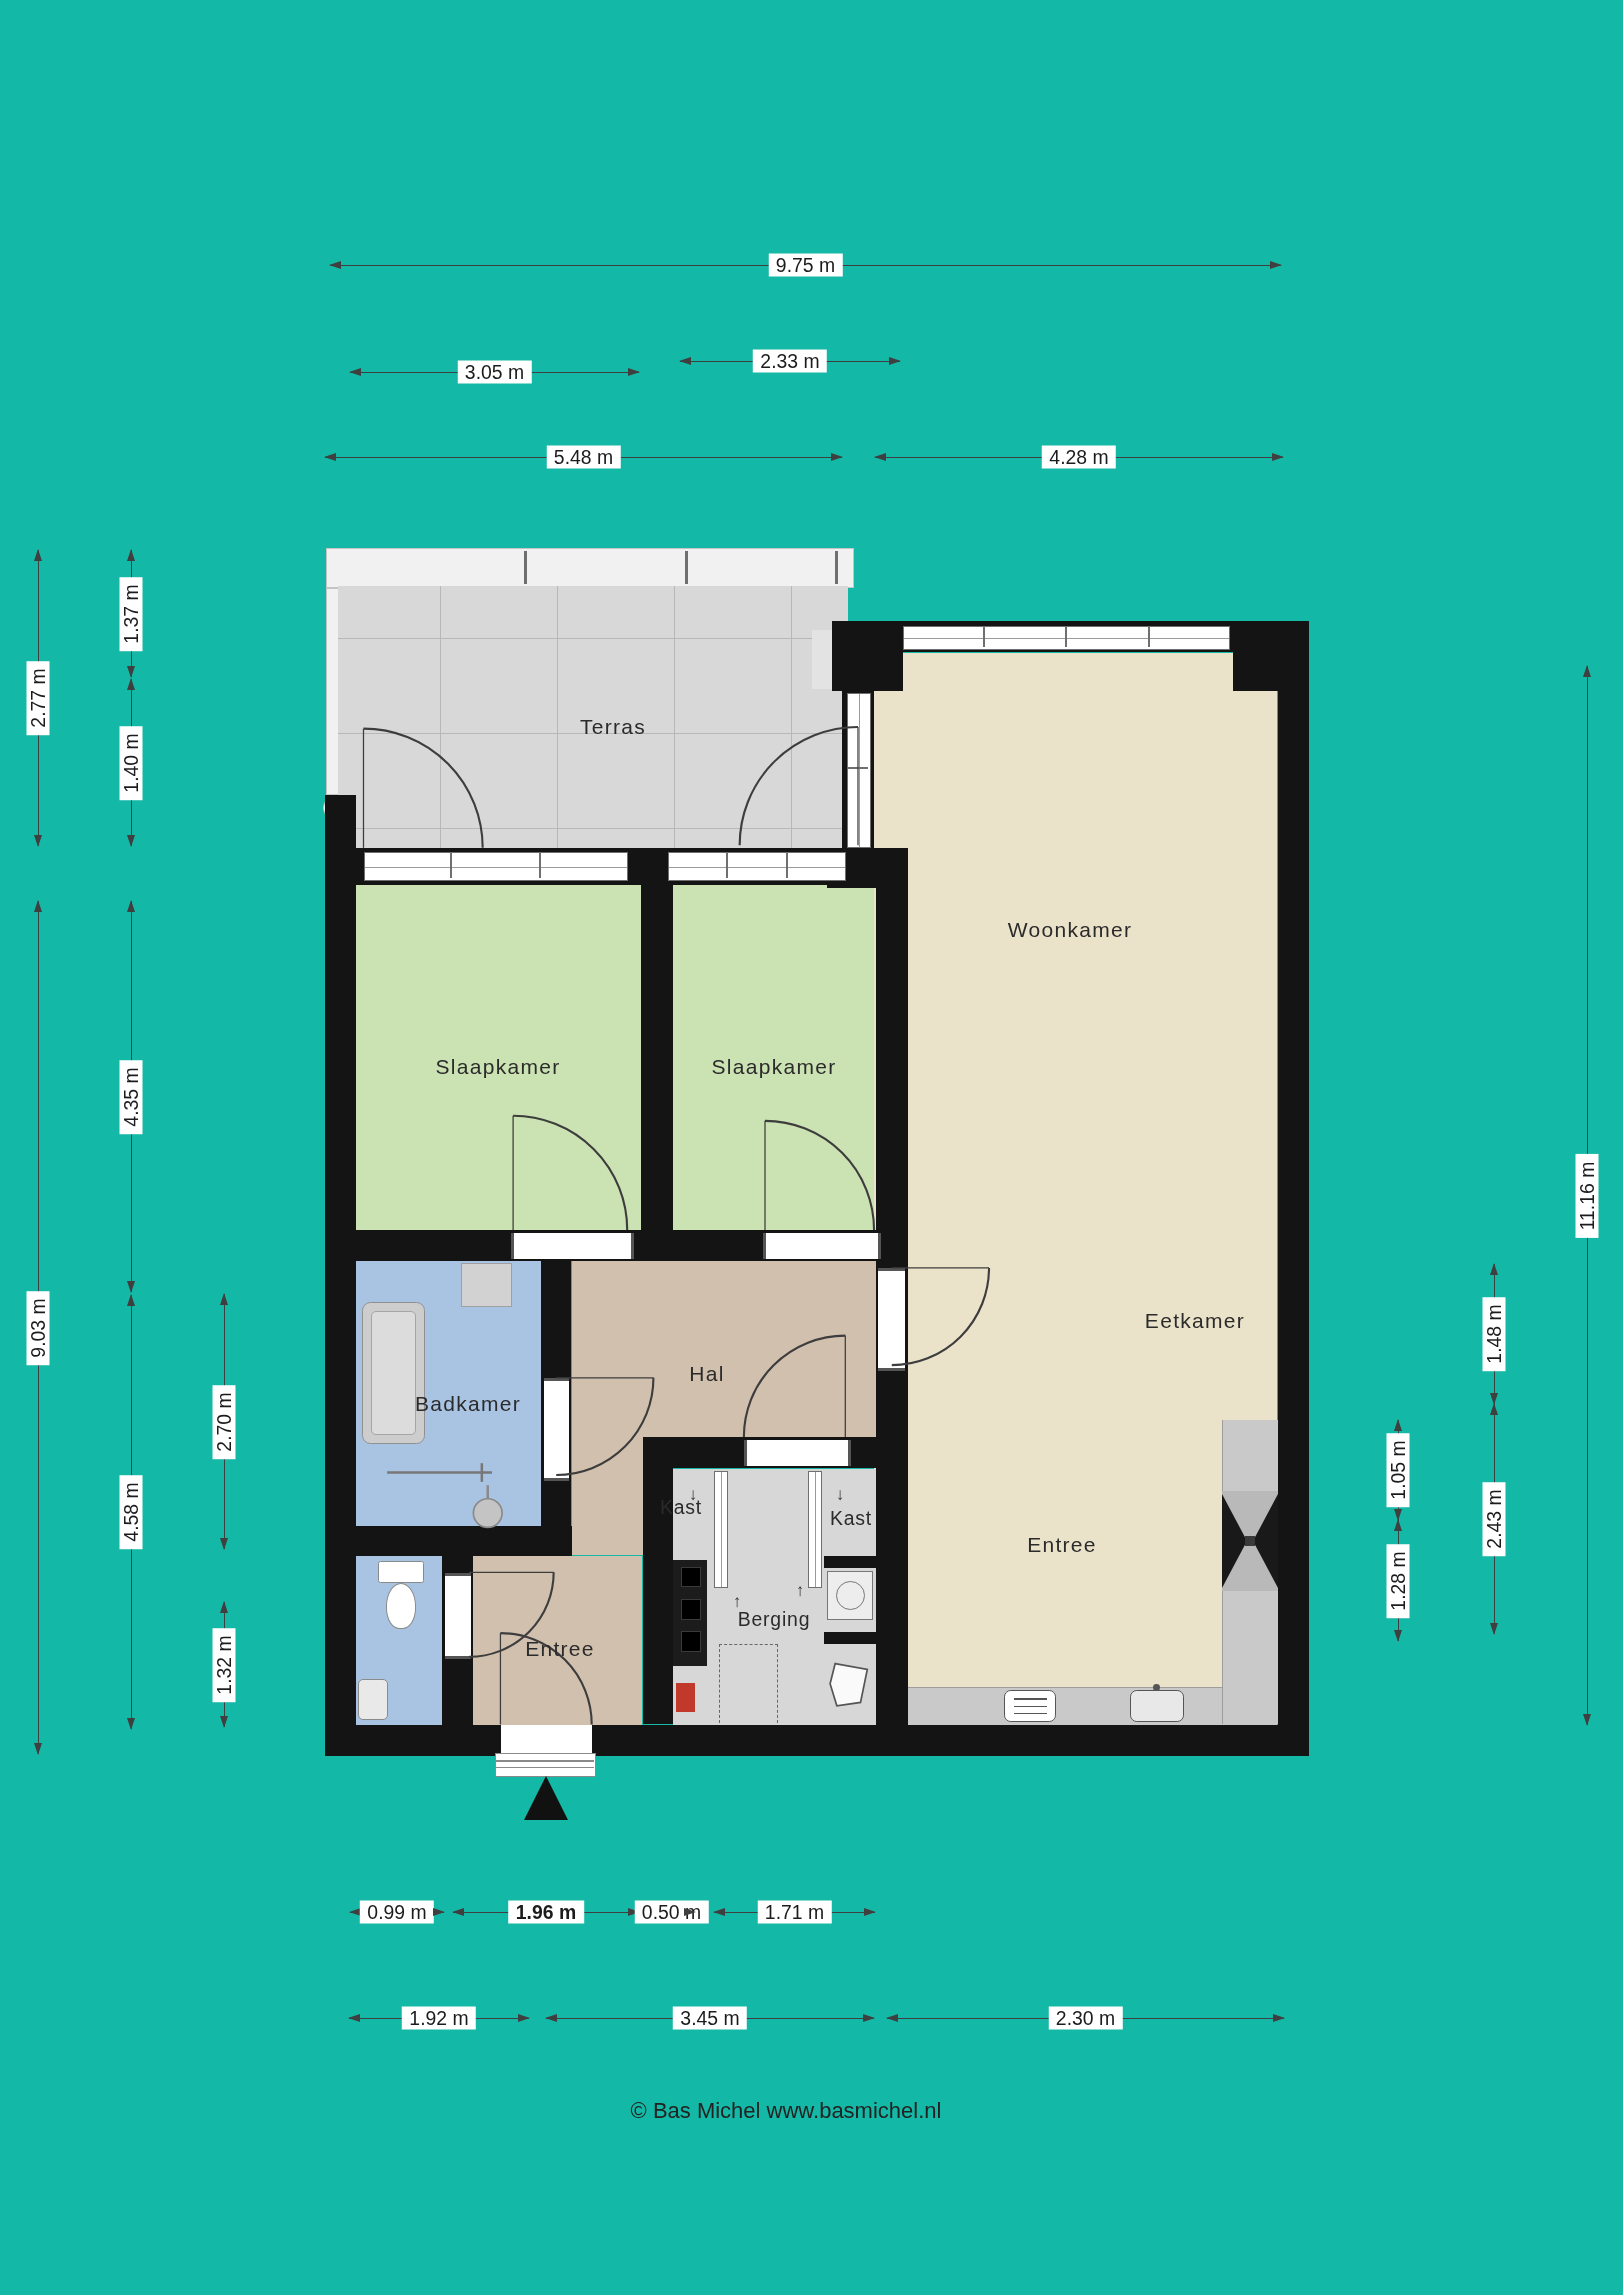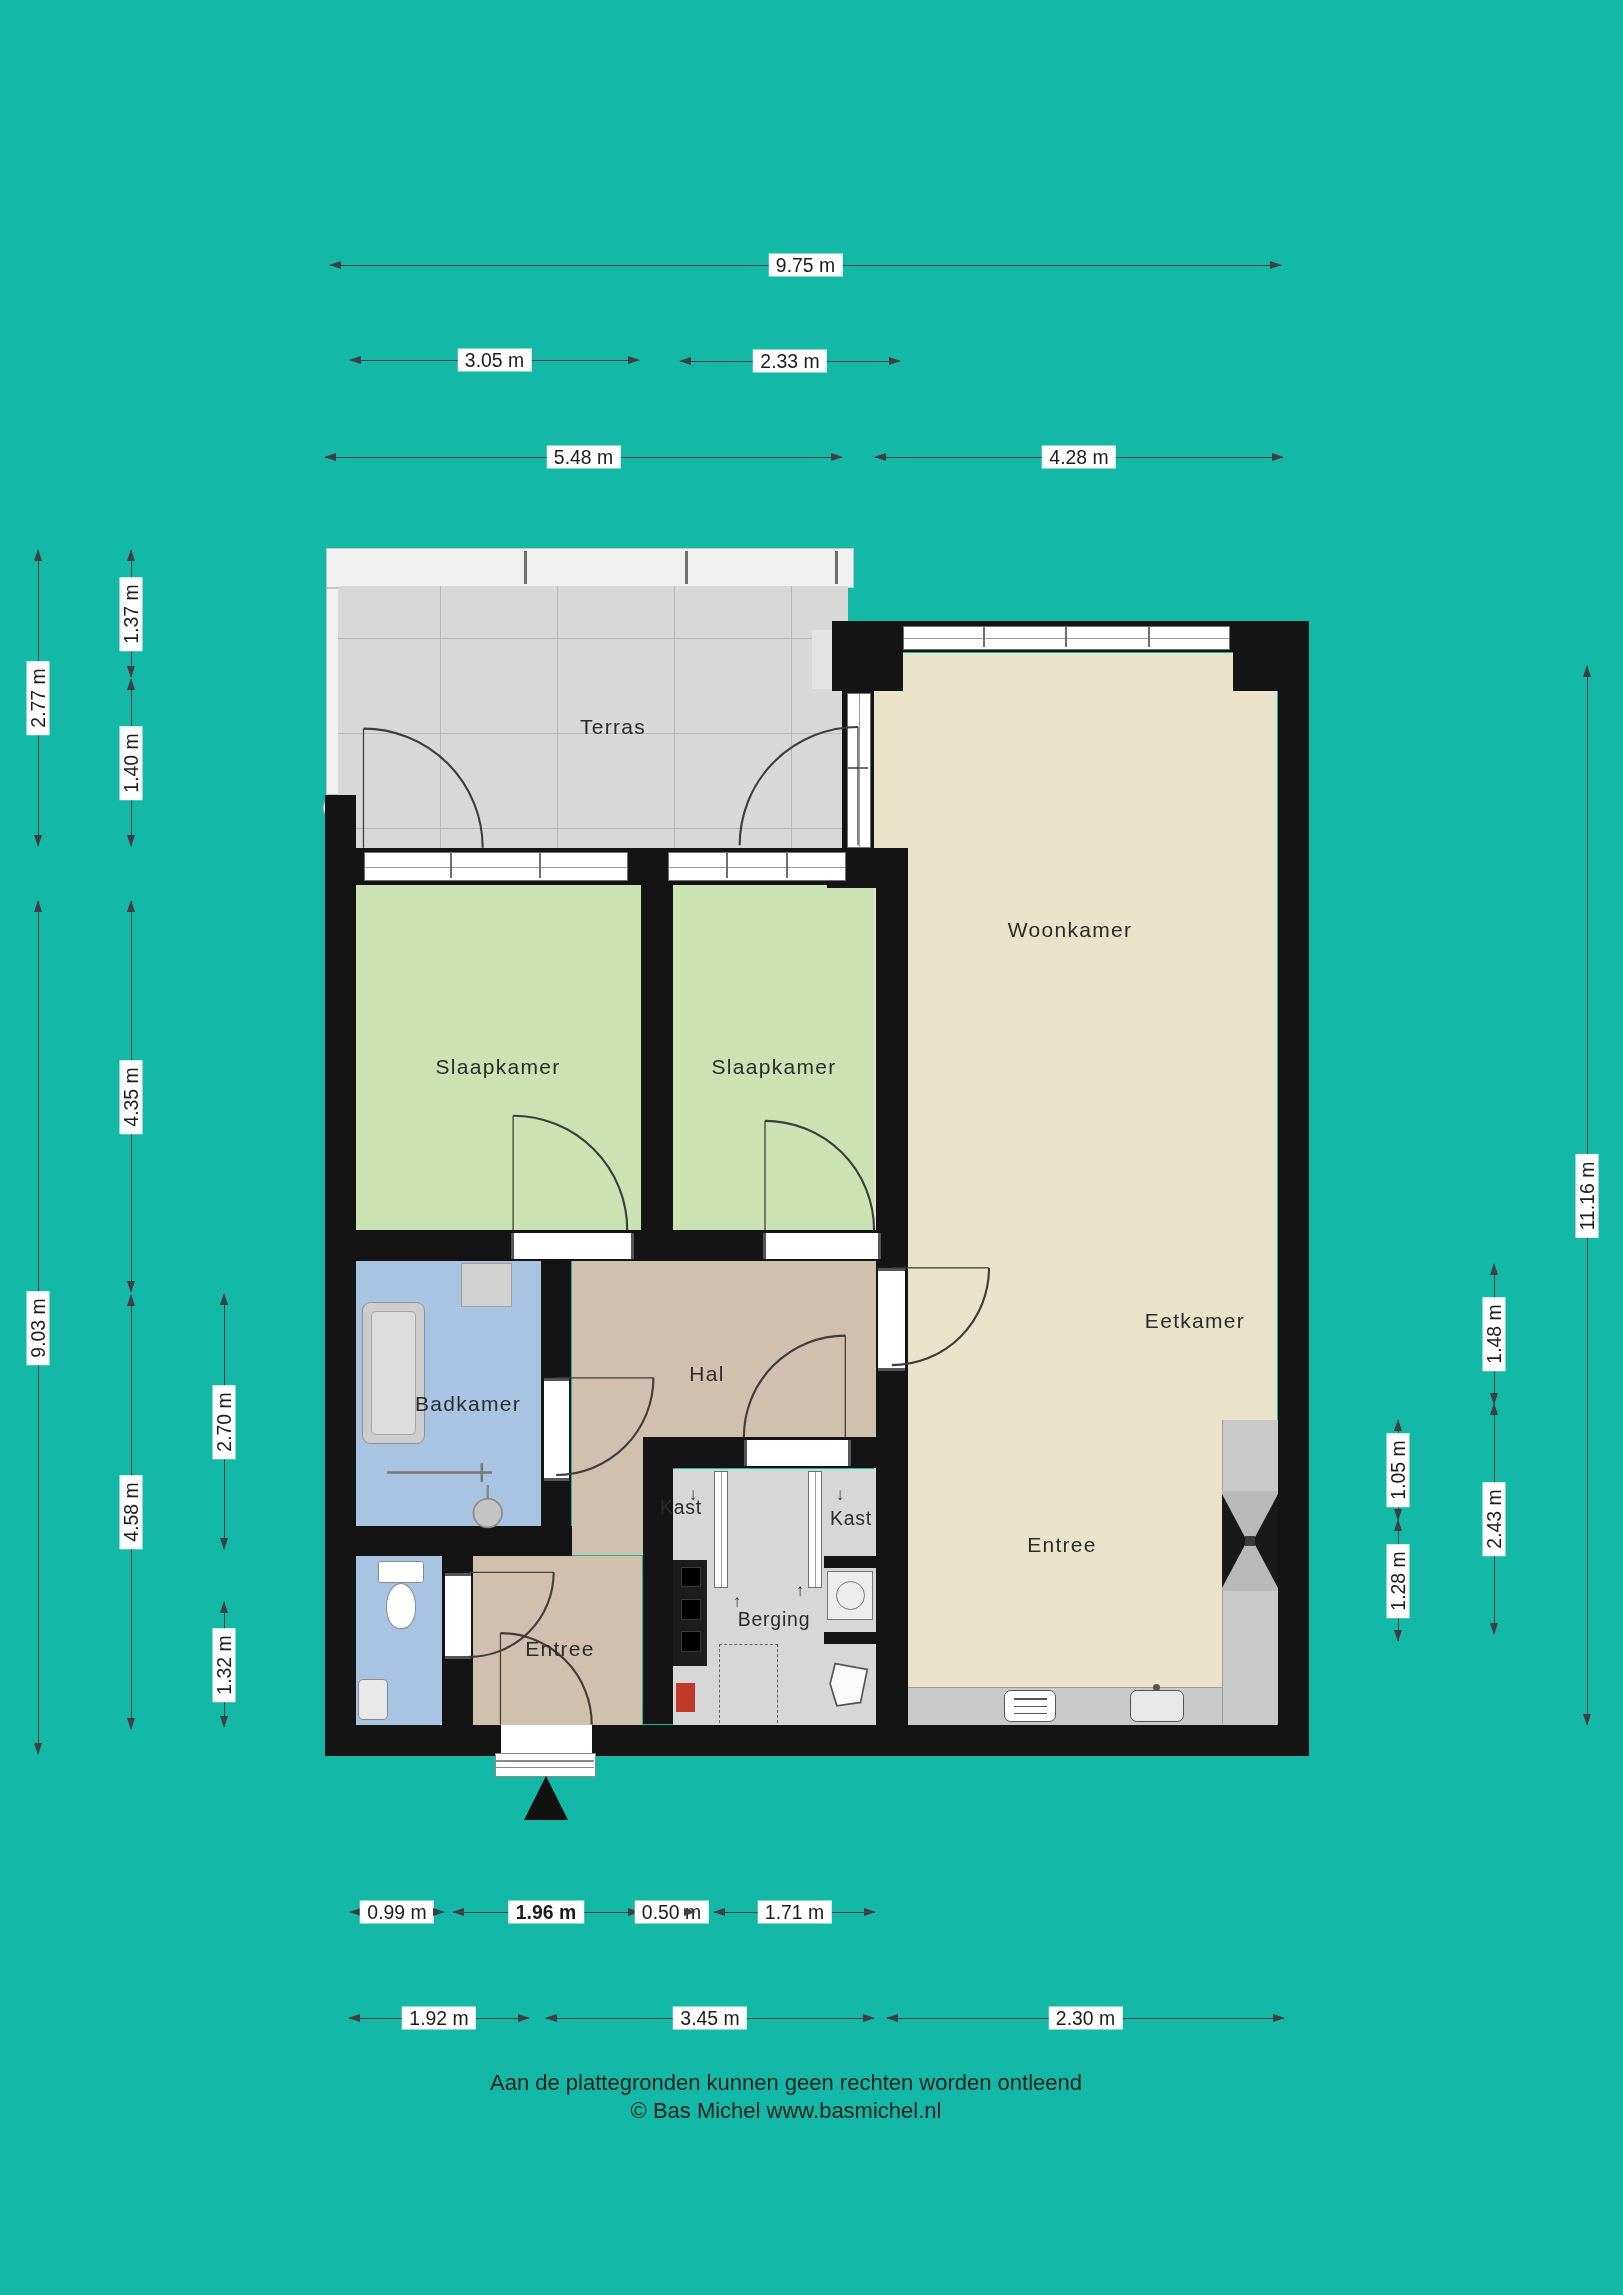--- a/index.html
+++ b/index.html
@@ -50,21 +50,21 @@
   svg{position:absolute;left:0;top:0;}
 </style>
 </head>
 <body>
 
 <div id="page">
 
   <div class="dh" style="left:330px;top:265px;width:951px;">
       <span>9.75 m</span>
     </div>
-  <div class="dh" style="left:350px;top:360px;width:289px;">
+  <div class="dh" style="left:350px;top:372px;width:289px;">
       <span>3.05 m</span>
     </div>
   <div class="dh" style="left:680px;top:361px;width:220px;">
       <span>2.33 m</span>
     </div>
   <div class="dh" style="left:325px;top:457px;width:517px;">
       <span>5.48 m</span>
     </div>
   <div class="dh" style="left:875px;top:457px;width:408px;">
       <span>4.28 m</span>
@@ -286,17 +286,16 @@
   <div class="dh" style="left:349px;top:2018px;width:180px;">
       <span>1.92 m</span>
     </div>
   <div class="dh" style="left:546px;top:2018px;width:328px;">
       <span>3.45 m</span>
     </div>
   <div class="dh" style="left:887px;top:2018px;width:397px;">
       <span>2.30 m</span>
     </div>
 
-  <div class="footer-line" style="left:786px;top:2070px;">Aan de plattegronden kunnen geen rechten worden ontleend</div>
   <div class="footer-line" style="left:786px;top:2098px;">© Bas Michel www.basmichel.nl</div>
 
 </div>
 
 
 </body></html>

